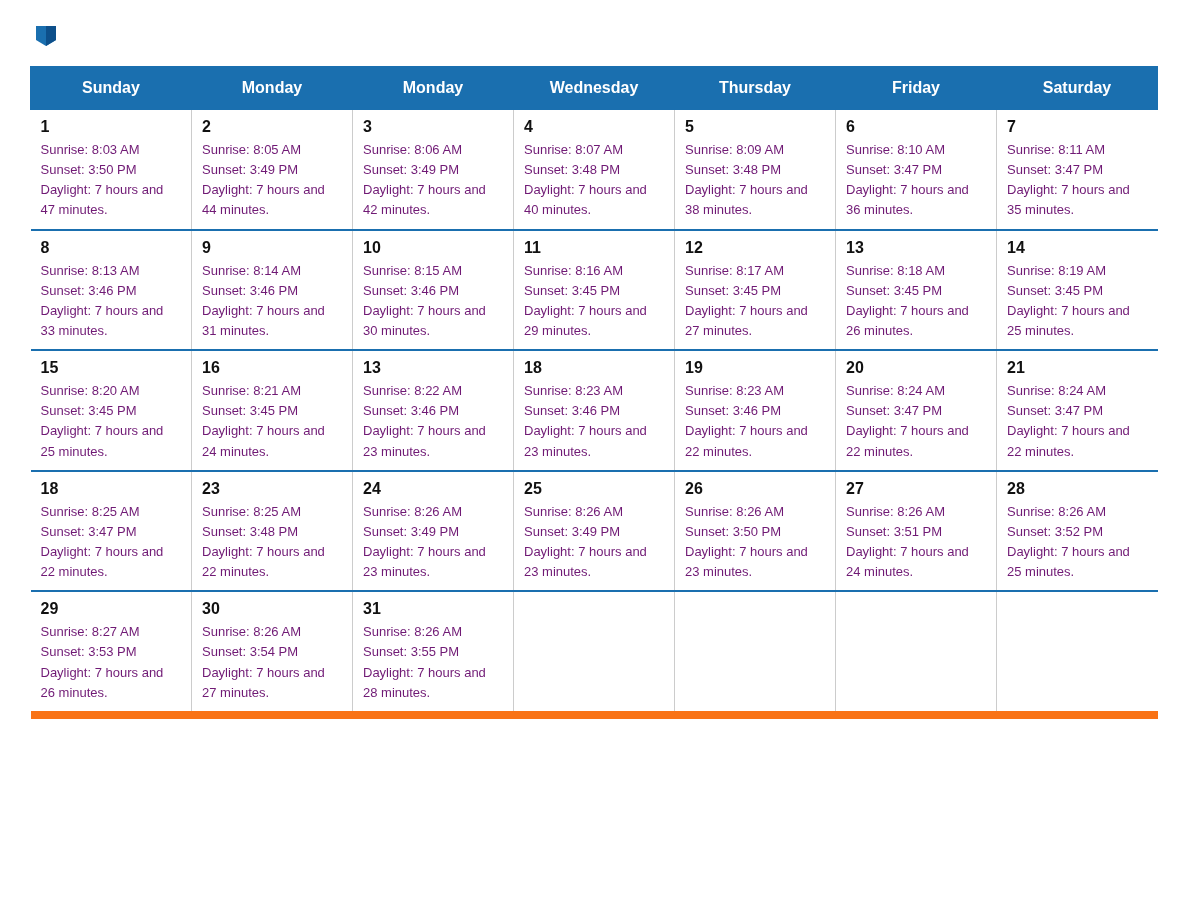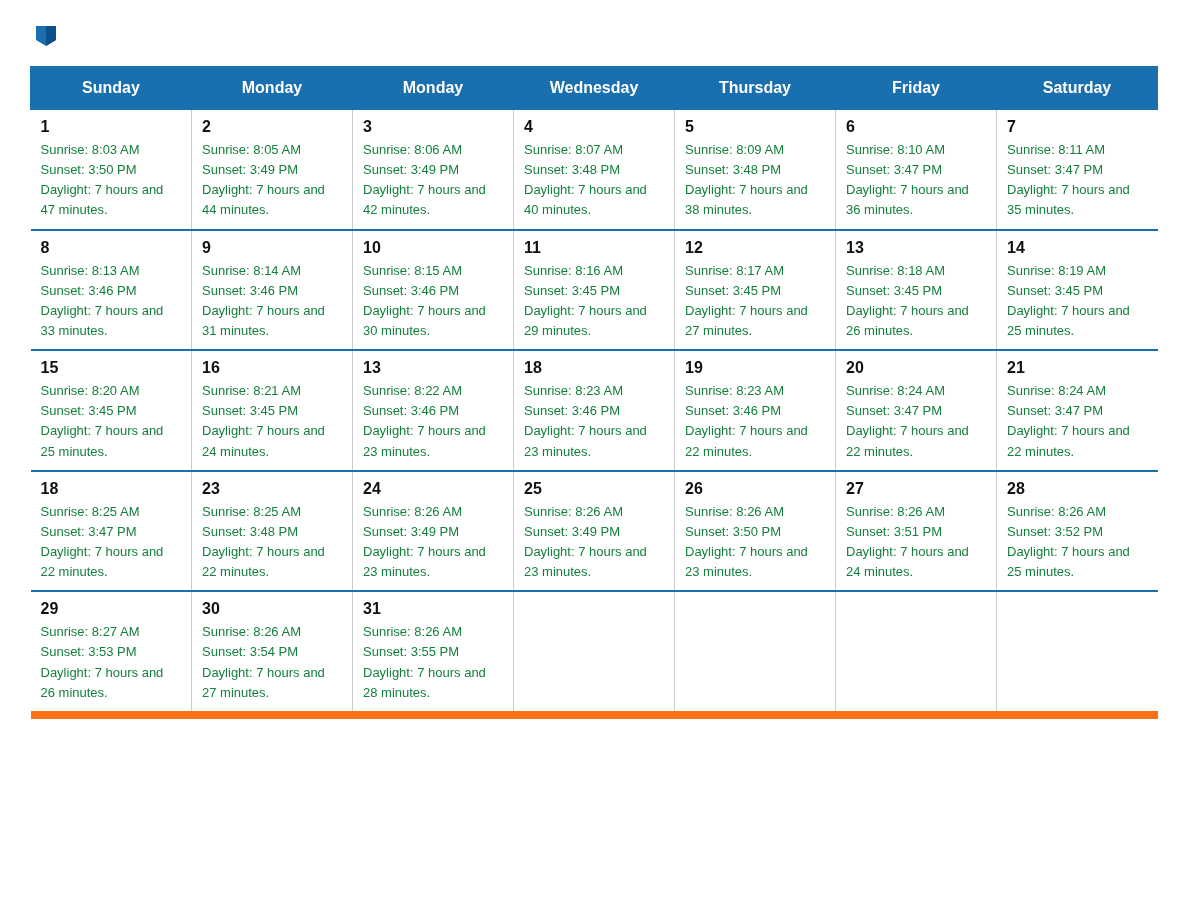--- a/index.html
+++ b/index.html
@@ -88,21 +88,21 @@
     .day-num {
       font-size: 16px;
       font-weight: bold;
       margin-bottom: 4px;
       display: block;
       color: #111;
     }
     .day-info {
       font-size: 13px;
       line-height: 1.55;
-      color: #15803d;
+      color: #701a75;
     }
     tbody tr:last-child td {
       border-bottom: 8px solid #f97316;
     }
   </style>
 </head>
 <body>
 
 <div class="header">
   <div class="logo-wrapper">

